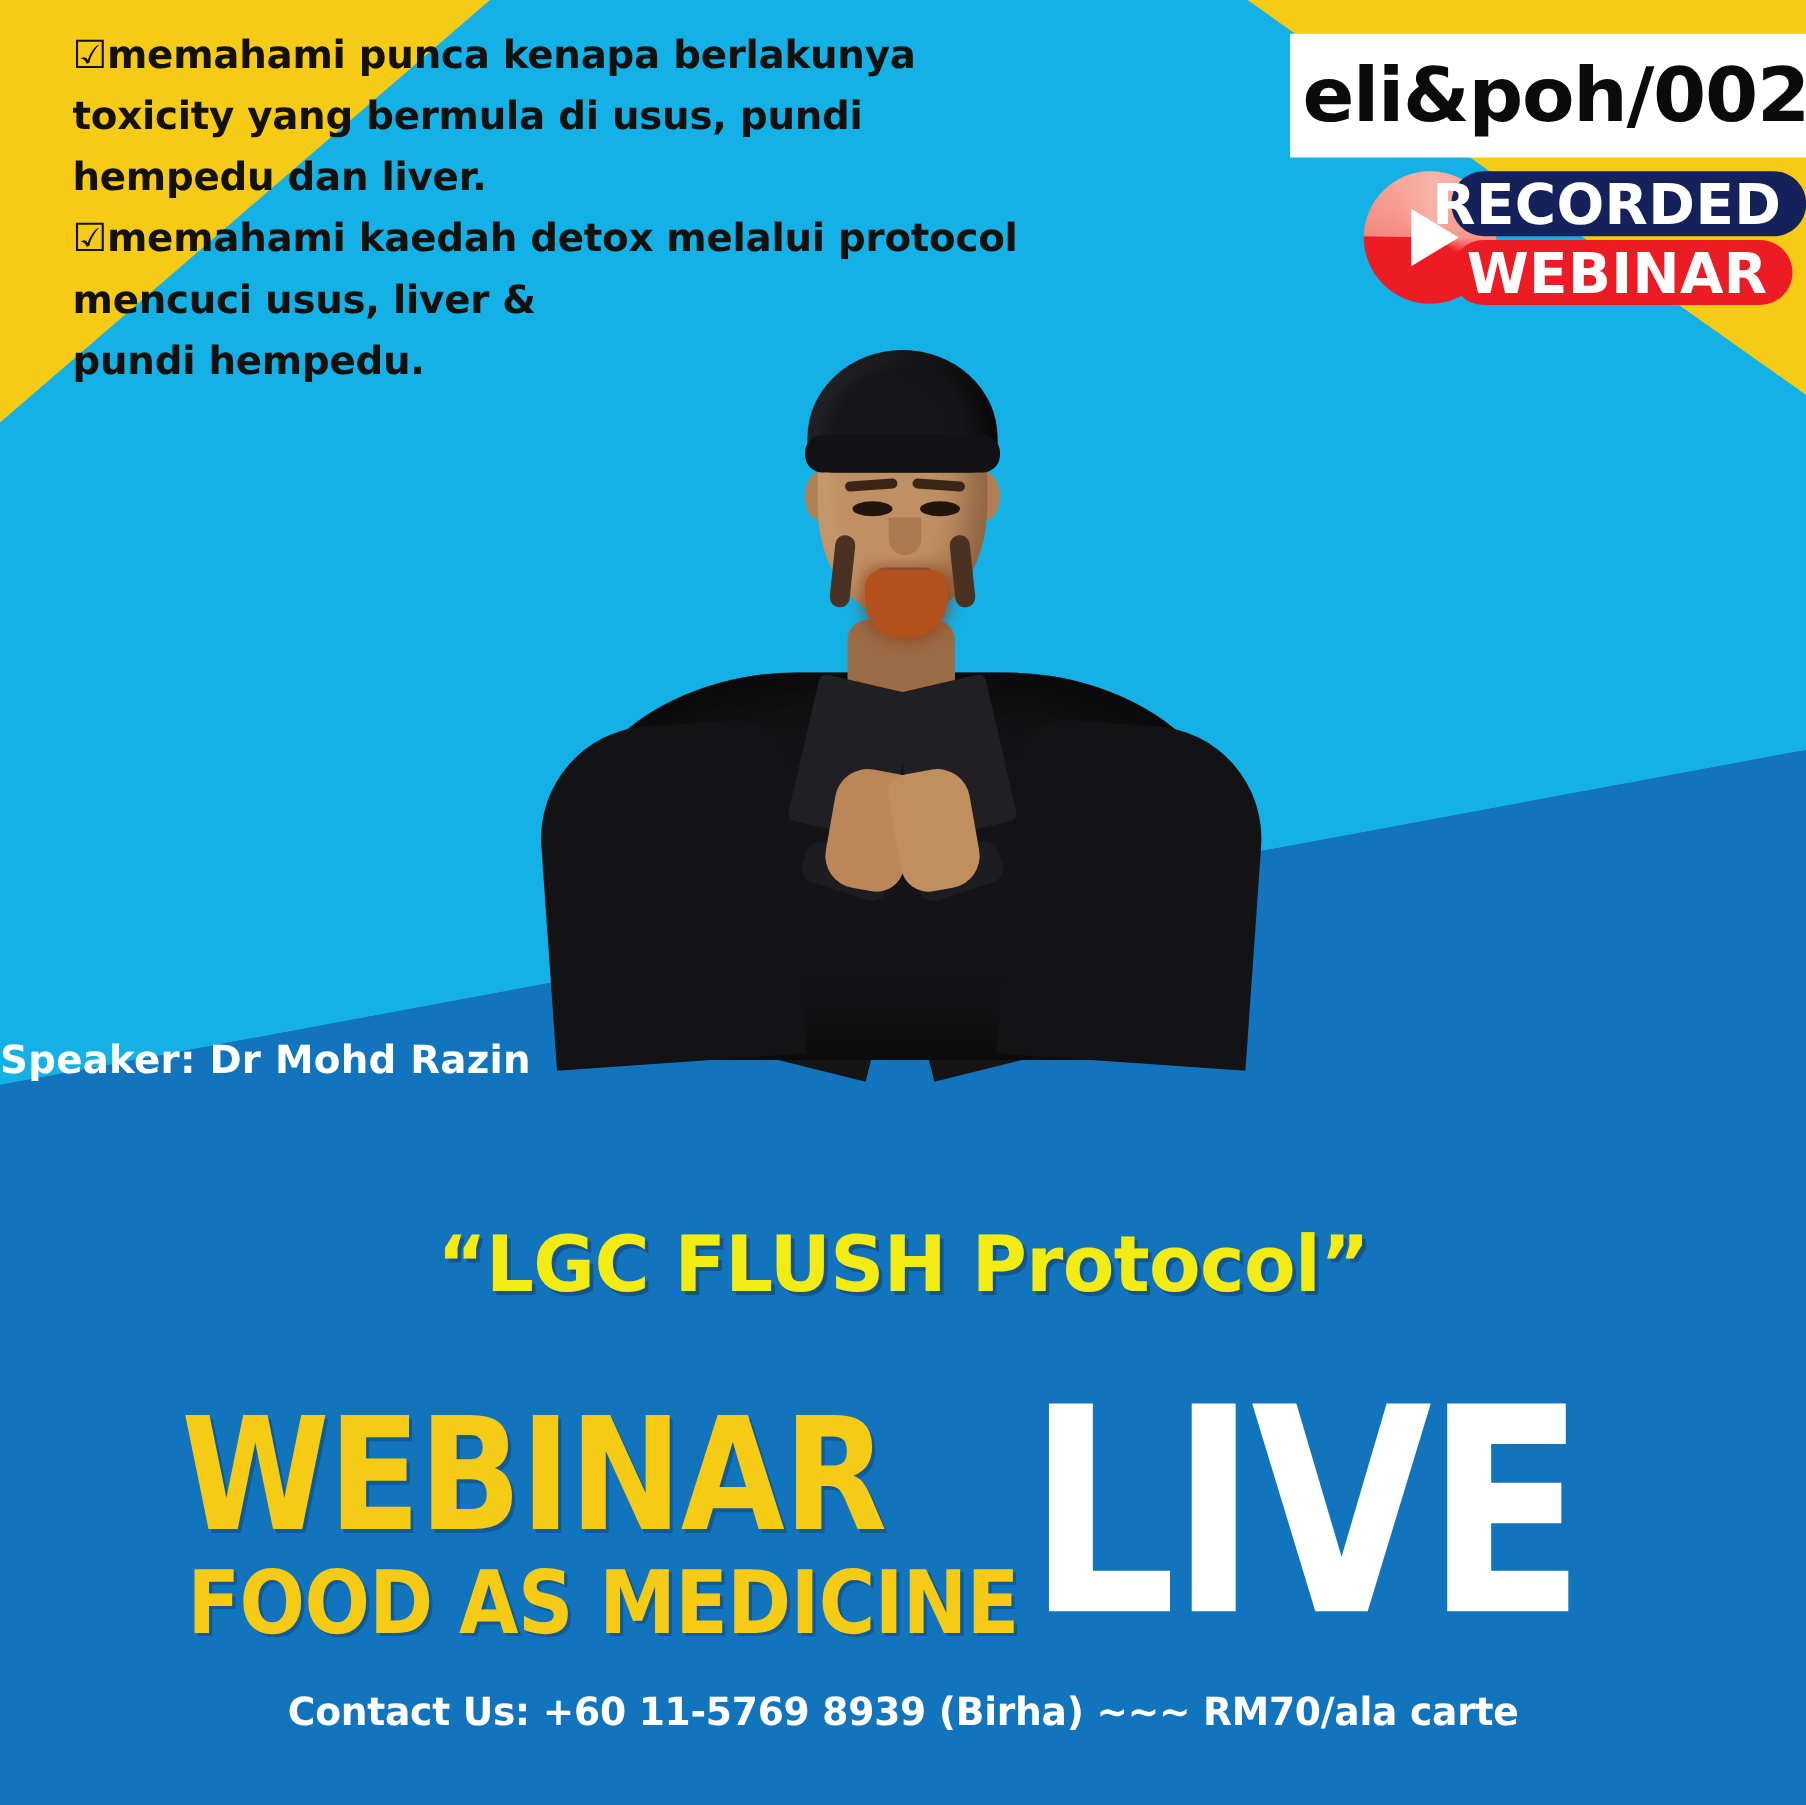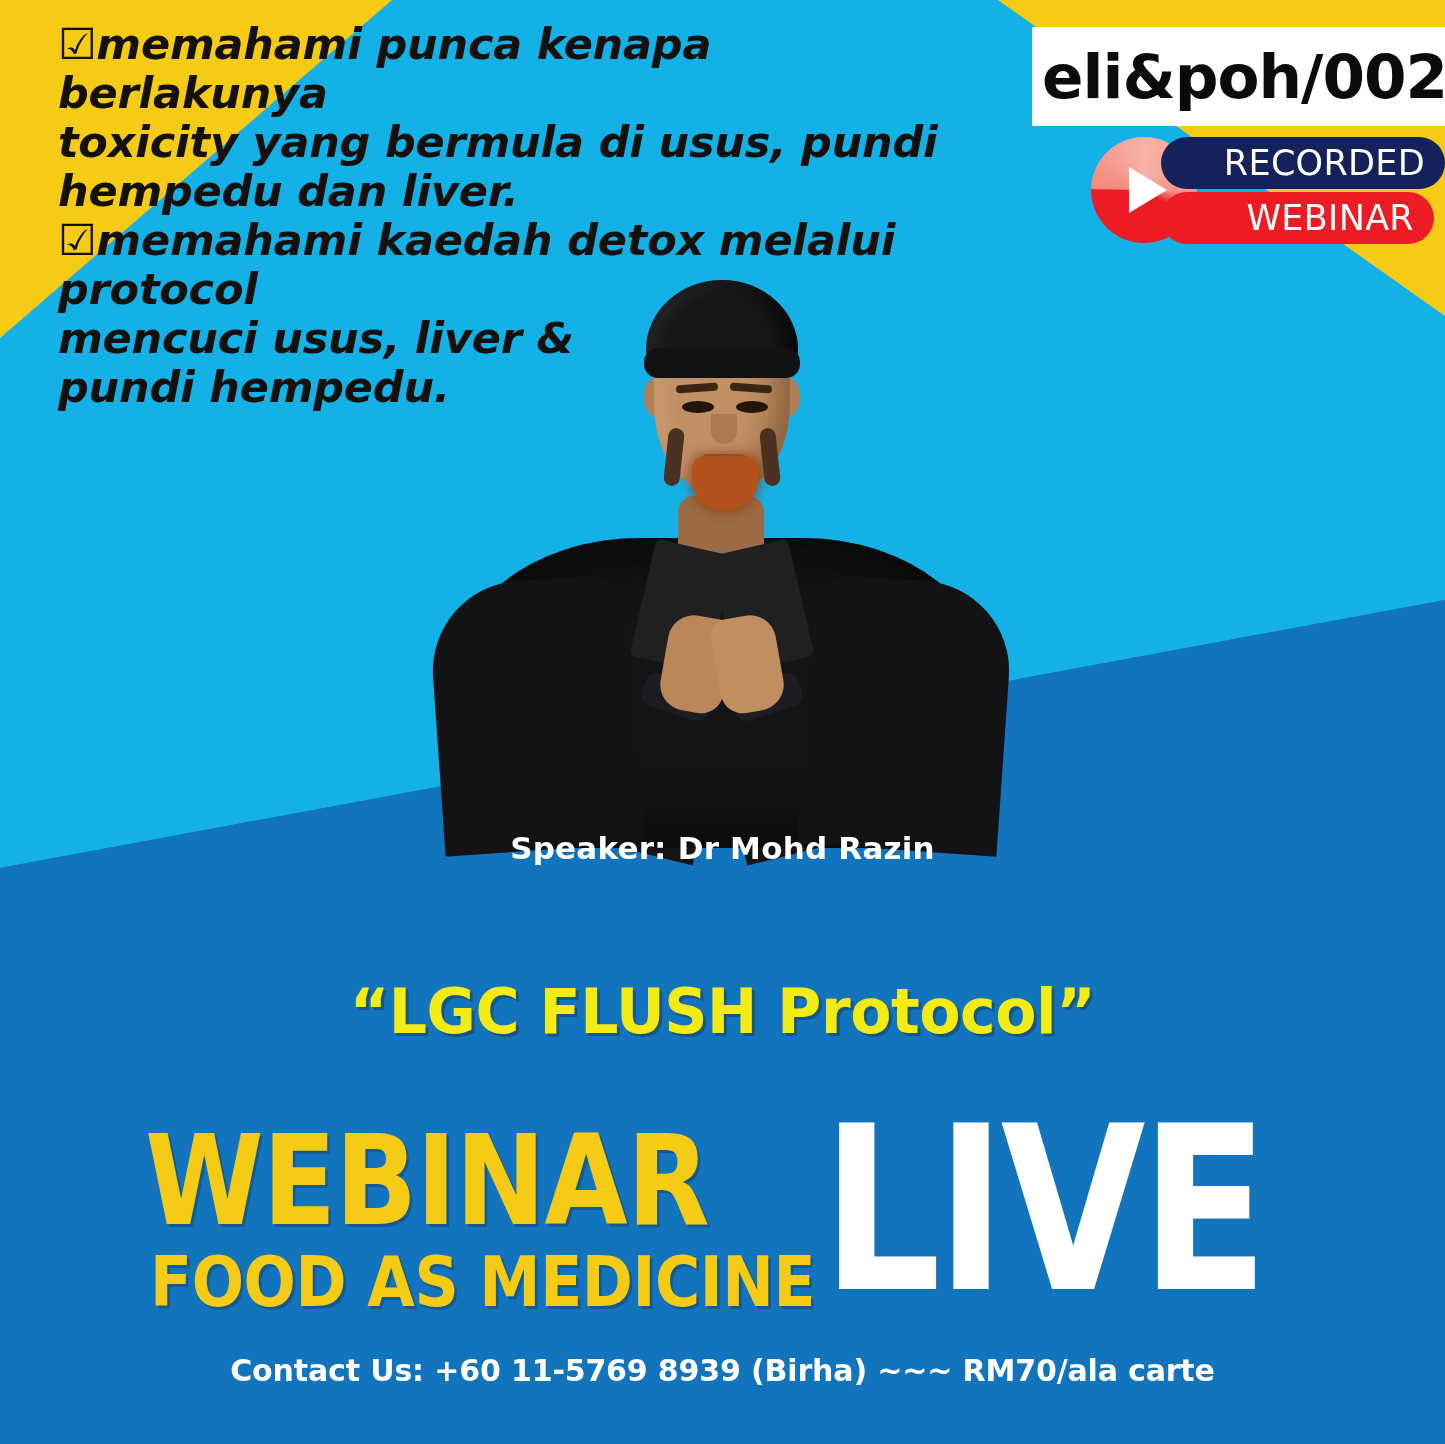--- a/index.html
+++ b/index.html
@@ -33,22 +33,22 @@
     position:absolute;left:0;top:0;width:1445px;height:1444px;
     background:#1274BC;
     clip-path:polygon(0 868px, 1445px 600px, 1445px 1444px, 0 1444px);
   }
 
   
   .objectives{
     position:absolute;left:58px;top:20px;width:880px;
     color:#14100c;
     font-family:"DejaVu Sans", sans-serif;
-    font-style:italic;font-weight:700;
-    font-size:43px;line-height:49px;
+    font-weight:700;
+    font-size:31px;line-height:49px;
     letter-spacing:-0.2px;
     white-space:pre-line;
     z-index:6;
   }
 
   
   .elipoh-box{
     position:absolute;left:1032px;top:27px;width:430px;height:99px;
     background:#FFFFFF;
     z-index:8;
@@ -82,22 +82,22 @@
     border-bottom:23px solid transparent;
     border-left:38px solid #ffffff;
   }
   .pill{
     position:absolute;
     display:flex;align-items:center;justify-content:flex-end;
     padding:0 20px 0 34px;
     border-radius:26px;
     color:#ffffff;
     font-family:"DejaVu Sans", sans-serif;
-    font-weight:400;
-    font-size:35px;
+    font-weight:700;
+    font-size:45px;
     letter-spacing:0.3px;
     white-space:nowrap;
   }
   .pill-recorded{
     left:70px;top:2px;width:284px;height:52px;
     background:#14215B;
   }
   .pill-webinar{
     left:70px;top:57px;width:273px;height:52px;
     background:#ED1C24;
@@ -181,21 +181,21 @@
   }
   .sp-arm-r{
     position:absolute;left:292px;top:430px;width:168px;height:190px;
     background:#151518;border-radius:30px 60px 0 0;transform:rotate(-14deg);
   }
   .sp-cuff-l{position:absolute;left:212px;top:452px;width:70px;height:34px;background:#1d1d21;border-radius:12px;transform:rotate(18deg);}
   .sp-cuff-r{position:absolute;left:302px;top:452px;width:70px;height:34px;background:#1d1d21;border-radius:12px;transform:rotate(-18deg);}
 
   
   .speaker-caption{
-    position:absolute;left:0;top:830px;width:1445px;text-align:center;
+    position:absolute;left:0;top:830px;width:1445px;
     color:#ffffff;font-family:"DejaVu Sans", sans-serif;font-weight:700;
     font-size:31px;letter-spacing:0.2px;z-index:10;
   }
 
   
   .date-row{
     position:absolute;left:0;top:888px;width:1445px;
     display:flex;align-items:baseline;justify-content:center;
     z-index:10;color:#ffffff;
   }

